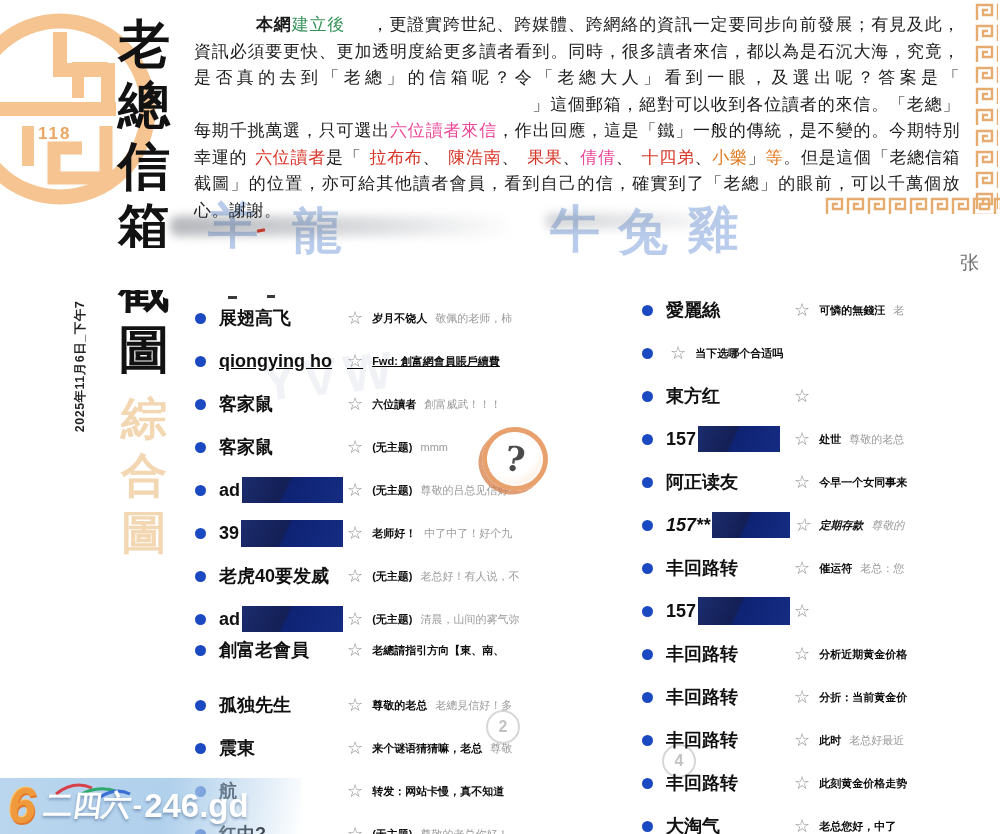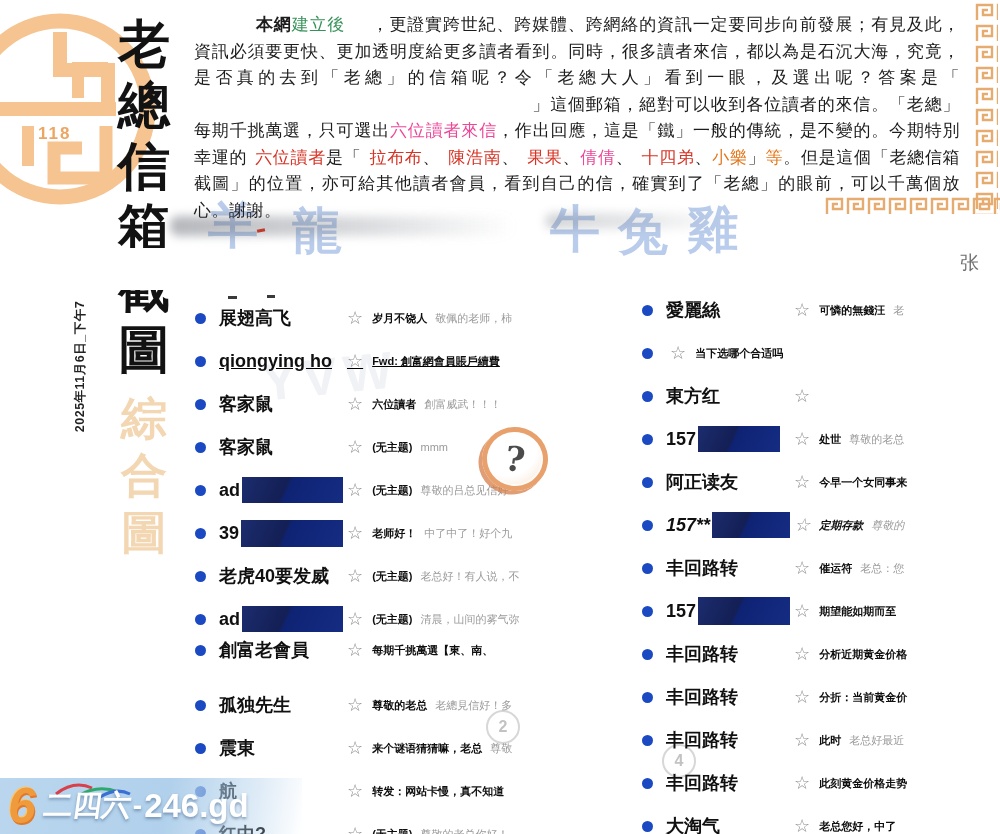--- a/index.html
+++ b/index.html
@@ -236,21 +236,21 @@
       <span class="subject">(无主题)</span><span class="preview">清晨，山间的雾气弥</span>
     </span>
   </div>
       <div class="mail-row col-left" style="top: 630px;">
     <span class="bullet"></span>
     <span class="name">
           <span class="name-text">創富老會員</span>
         </span>
     <span class="star">☆</span>
     <span class="subjwrap">
-      <span class="subject">每期千挑萬選【東、南、</span><span class="preview"></span>
+      <span class="subject">老總請指引方向【東、南、</span><span class="preview"></span>
     </span>
   </div>
       <div class="mail-row col-left" style="top: 685px;">
     <span class="bullet"></span>
     <span class="name">
           <span class="name-text">孤独先生</span>
         </span>
     <span class="star">☆</span>
     <span class="subjwrap">
       <span class="subject">尊敬的老总</span><span class="preview">老總見信好！多</span>
@@ -352,23 +352,20 @@
       <span class="subject">催运符</span><span class="preview">老总：您</span>
     </span>
   </div>
       <div class="mail-row col-right" style="top: 591px;">
     <span class="bullet"></span>
     <span class="name">
           <span class="name-text">157</span>
           <span class="redact" style="display: inline-block; width: 102px; height: 28px;"></span>
         </span>
     <span class="star">☆</span>
-    <span class="subjwrap">
-      <span class="subject">期望能如期而至</span><span class="preview"></span>
-    </span>
   </div>
       <div class="mail-row col-right" style="top: 634px;">
     <span class="bullet"></span>
     <span class="name">
           <span class="name-text">丰回路转</span>
         </span>
     <span class="star">☆</span>
     <span class="subjwrap">
       <span class="subject">分析近期黄金价格</span><span class="preview"></span>
     </span>

